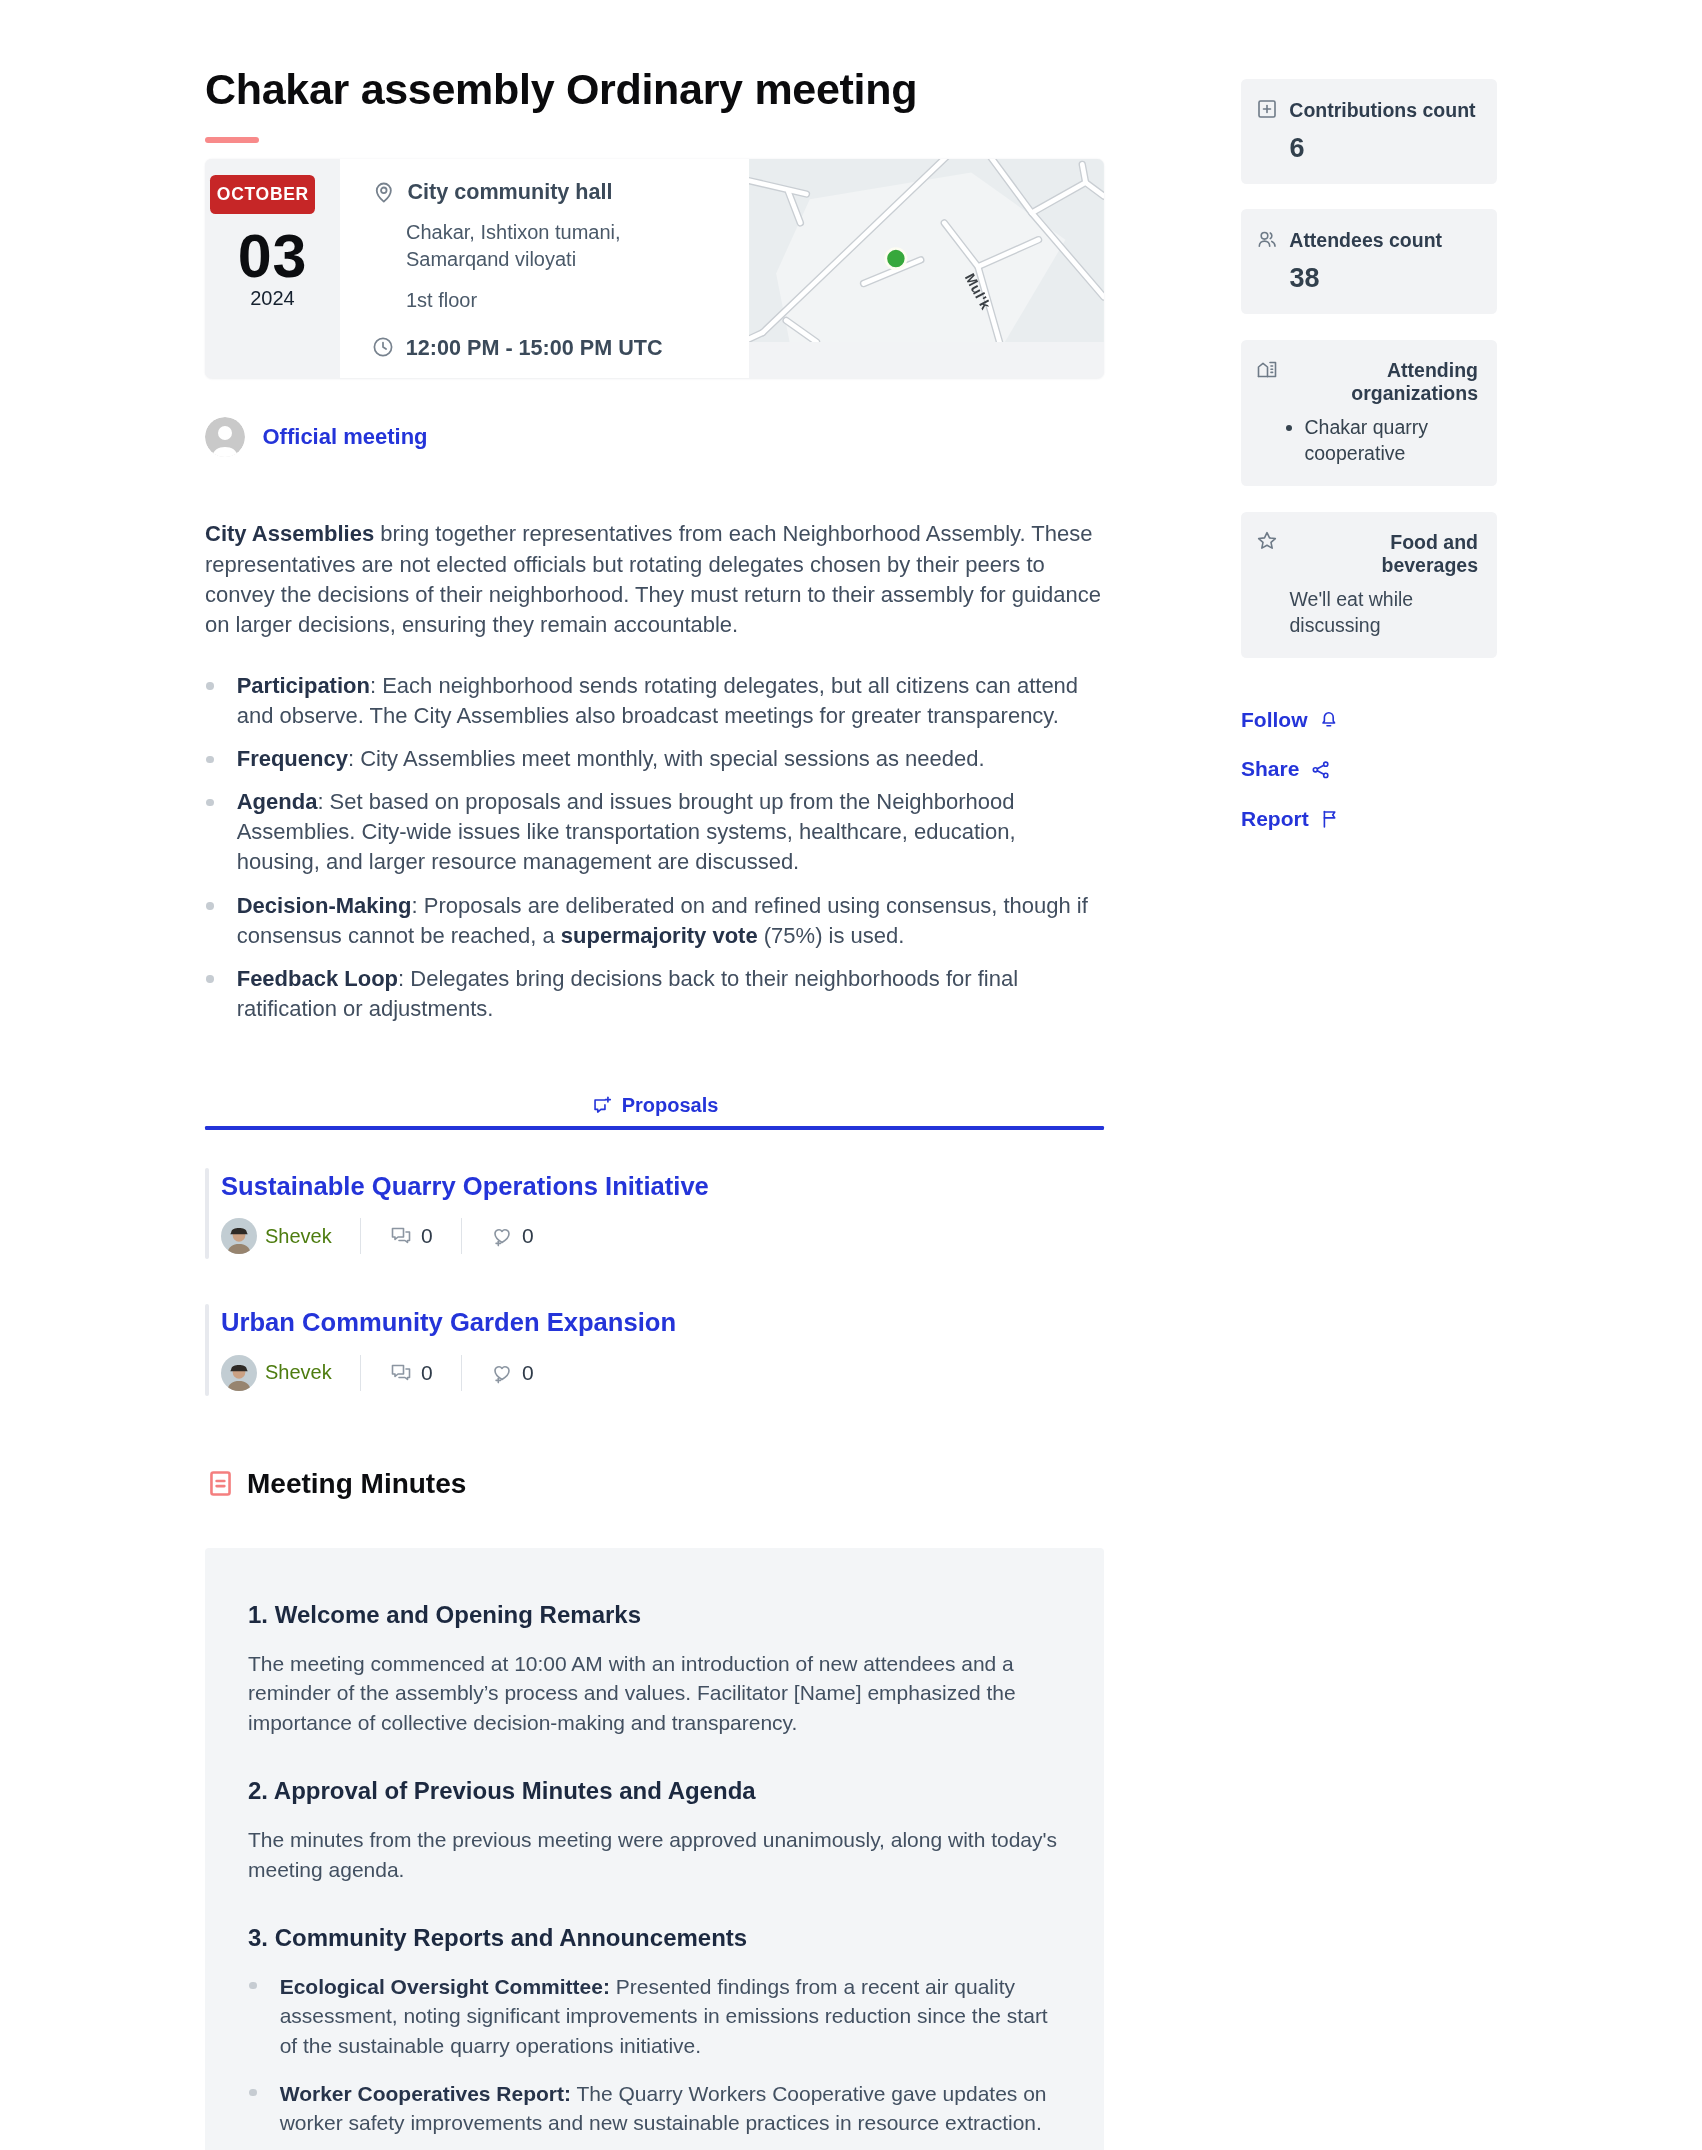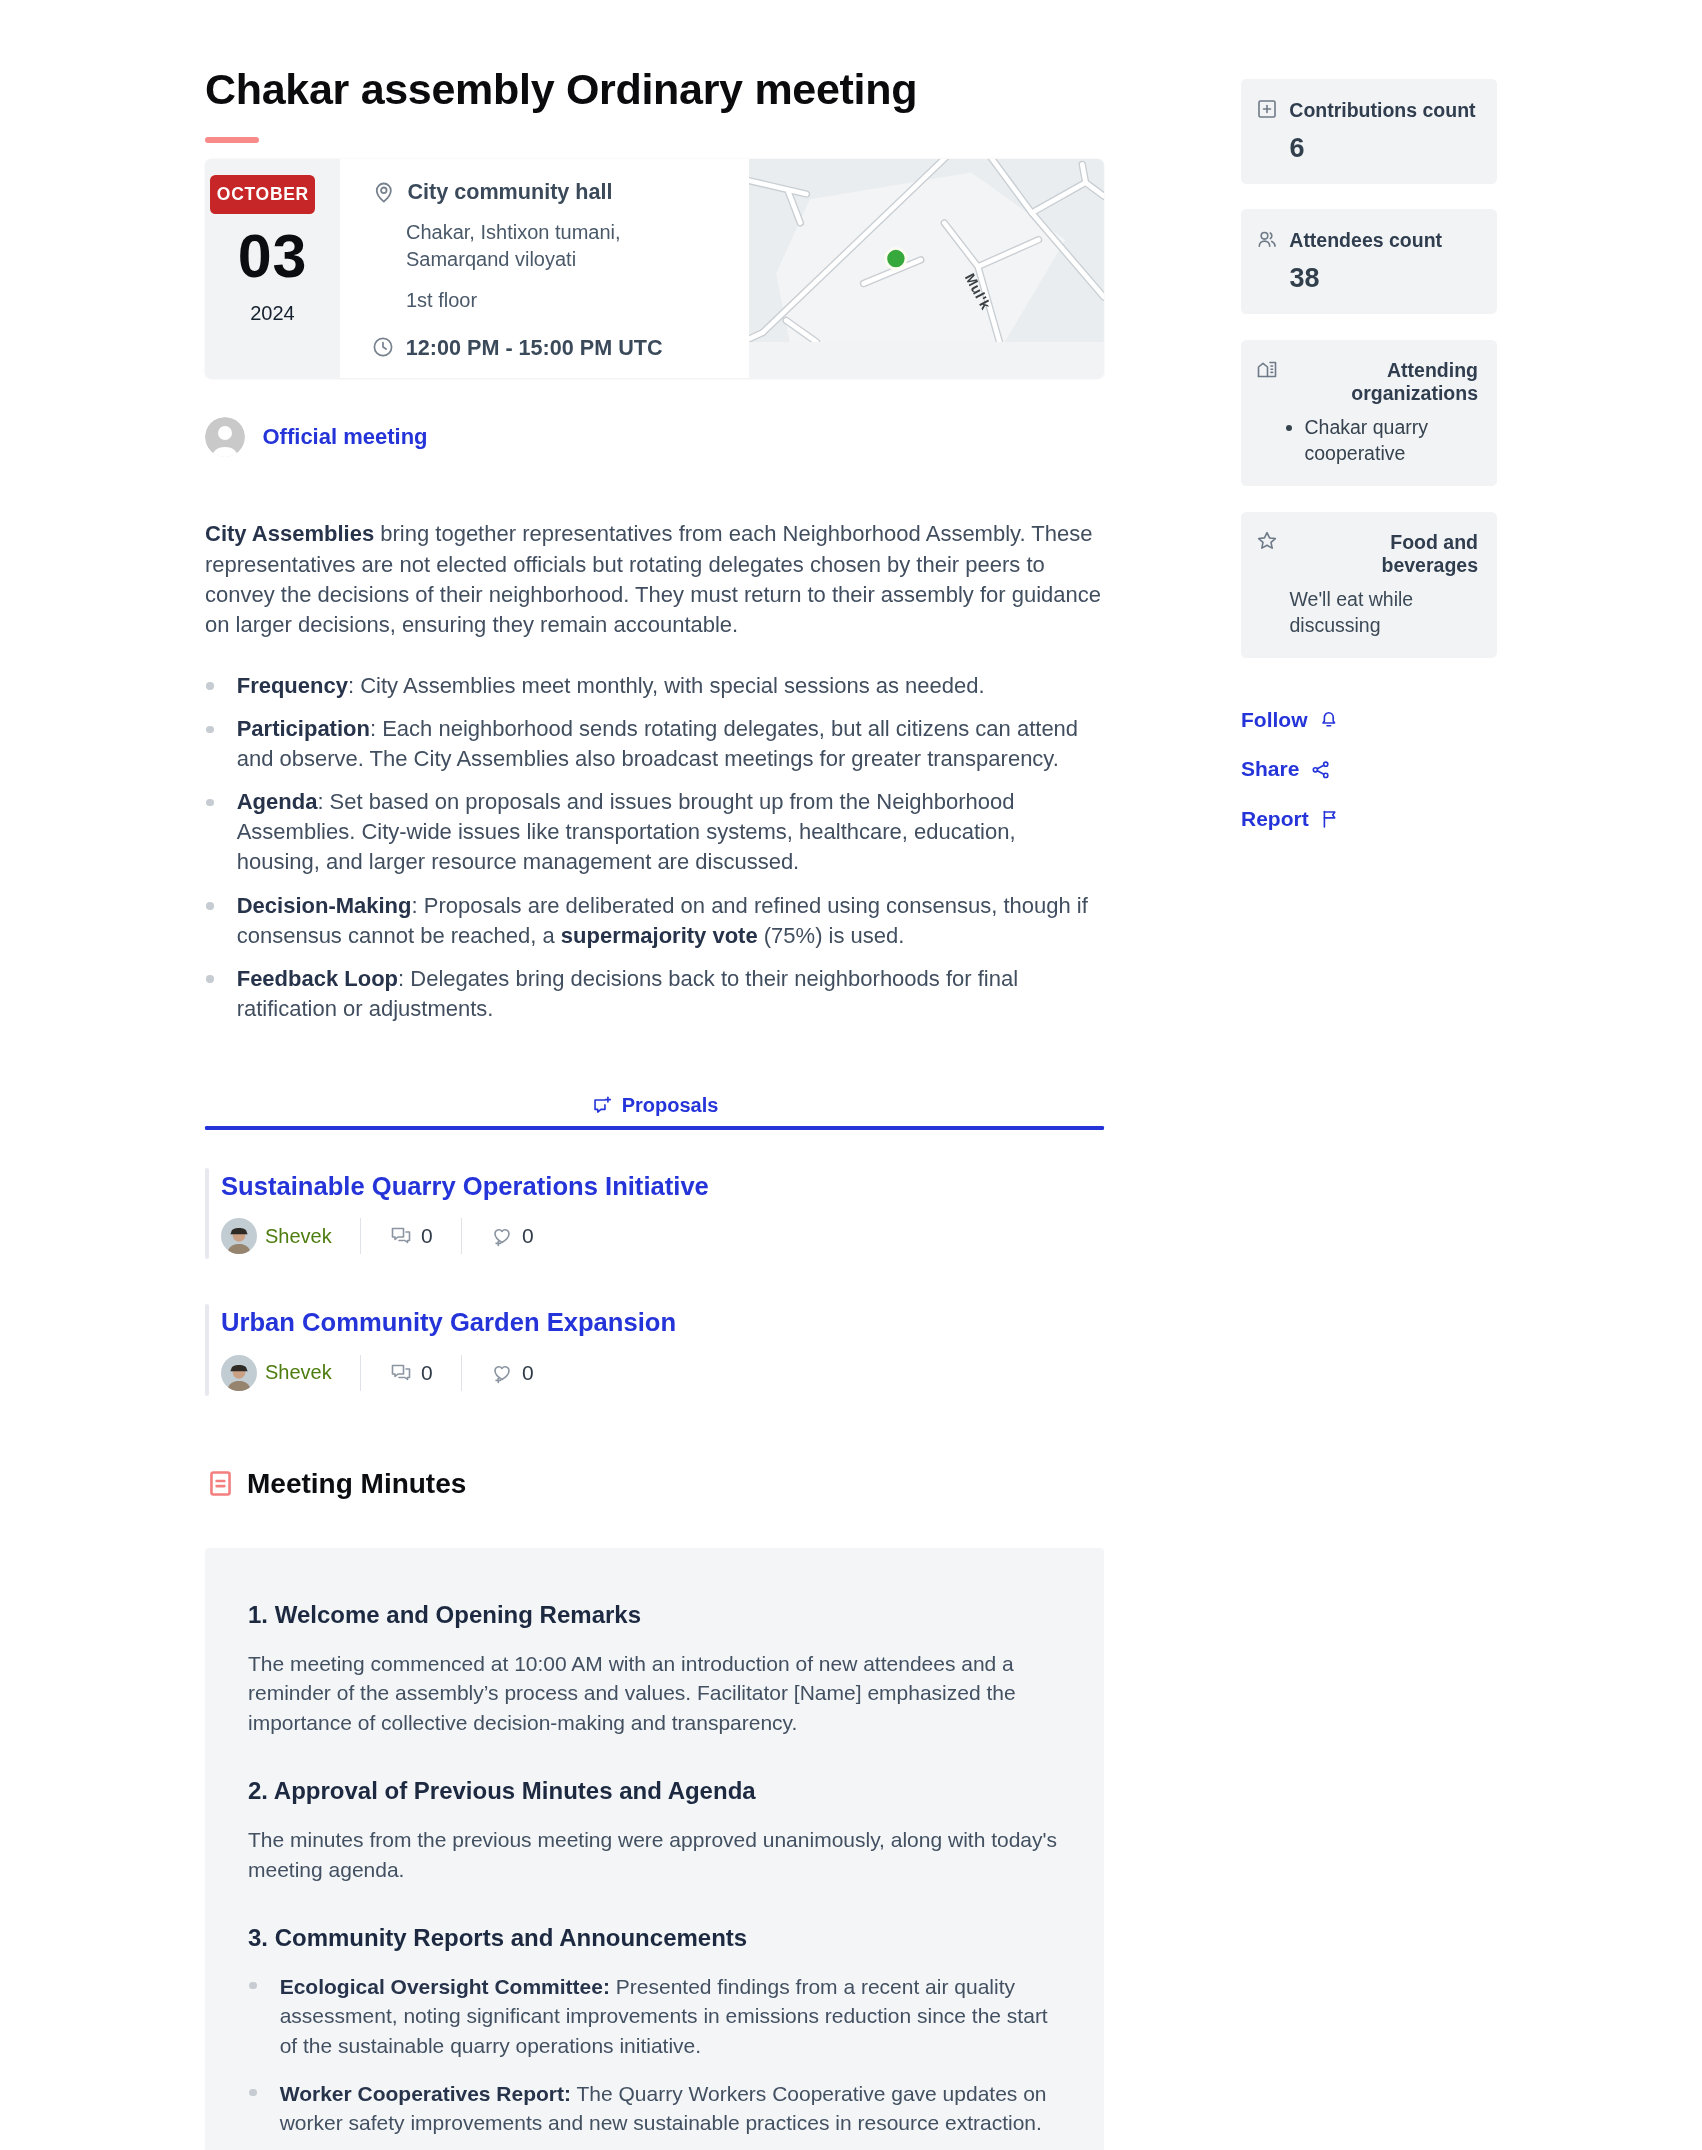--- a/index.html
+++ b/index.html
@@ -11,21 +11,21 @@
 
   
   h1.page-title { margin-top:66px; font-size:43px; line-height:1.1; font-weight:800; color:#0b0b0d; letter-spacing:-0.3px; }
   .title-underline { width:54px; height:6px; border-radius:4px; background:#f88a8a; margin-top:24px; }
 
   
   .meeting-card { display:flex; margin-top:16px; background:#f2f3f5; border-radius:6.7px; overflow:hidden; min-height:183px; box-shadow:0 0.7px 2px rgba(30,40,60,.08); }
   .date-col { width:135px; background:#f2f3f5; text-align:center; padding-top:16px; }
   .month-badge { margin:0 0 0 5.4px; background:#c62627; color:#fff; font-size:17.5px; font-weight:700; letter-spacing:0.7px; border-radius:5.4px; padding:8.8px 0; width:105px; }
   .date-day { font-size:61px; font-weight:800; color:#0c0d10; margin-top:12px; line-height:1; letter-spacing:0.7px; }
-  .date-year { font-size:20px; color:#15202e; margin-top:15px; }
+  .date-year { font-size:20px; color:#15202e; }
   .loc-col { flex:1; background:#fff; padding:20px 0 17.5px 31px; position:relative; }
   .loc-row, .time-row { display:flex; align-items:flex-start; gap:10.8px; color:#3b4a5a; }
   .loc-name { font-size:21.6px; font-weight:700; color:#3b4a5a; }
   .loc-address { font-size:20px; color:#4a5969; margin:13.5px 0 0 35px; width:317px; line-height:1.35; }
   .loc-floor { font-size:20px; color:#4a5969; margin:16px 0 0 35px; }
   .time-row { margin-top:23px; }
   .time-text { font-size:21.6px; font-weight:700; color:#3b4a5a; }
   .icon-gray { color:#77828e; flex:0 0 auto; }
   .map-wrap { width:355px; flex:0 0 auto; position:relative; cursor:pointer; }
   .map-wrap svg { display:block; }
@@ -165,25 +165,25 @@
           </g>
         </svg>
         <span class="official-label">Official meeting</span>
       </div>
 
       <p class="intro"><strong>City Assemblies</strong><span> bring together representatives from each Neighborhood Assembly. These representatives are not elected officials but rotating delegates chosen by their peers to convey the decisions of their neighborhood. They must return to their assembly for guidance on larger decisions, ensuring they remain accountable.</span></p>
 
       <ul class="desc-list">
         <li>
             <span class="bullet-dot"></span>
+            <p><strong>Participation</strong><span>: Each neighborhood sends rotating delegates, but all citizens can attend and observe. The City Assemblies also broadcast meetings for greater transparency.</span></p>
+          </li>
+        <li>
+            <span class="bullet-dot"></span>
             <p><strong>Frequency</strong><span>: City Assemblies meet monthly, with special sessions as needed.</span></p>
-          </li>
-        <li>
-            <span class="bullet-dot"></span>
-            <p><strong>Participation</strong><span>: Each neighborhood sends rotating delegates, but all citizens can attend and observe. The City Assemblies also broadcast meetings for greater transparency.</span></p>
           </li>
         <li>
             <span class="bullet-dot"></span>
             <p><strong>Agenda</strong><span>: Set based on proposals and issues brought up from the Neighborhood Assemblies. City-wide issues like transportation systems, healthcare, education, housing, and larger resource management are discussed.</span></p>
           </li>
         <li>
             <span class="bullet-dot"></span>
             <p><strong>Decision-Making</strong><span>: Proposals are deliberated on and refined using consensus, though if consensus cannot be reached, a </span><strong>supermajority vote</strong><span> (75%) is used.</span></p>
           </li>
         <li>

